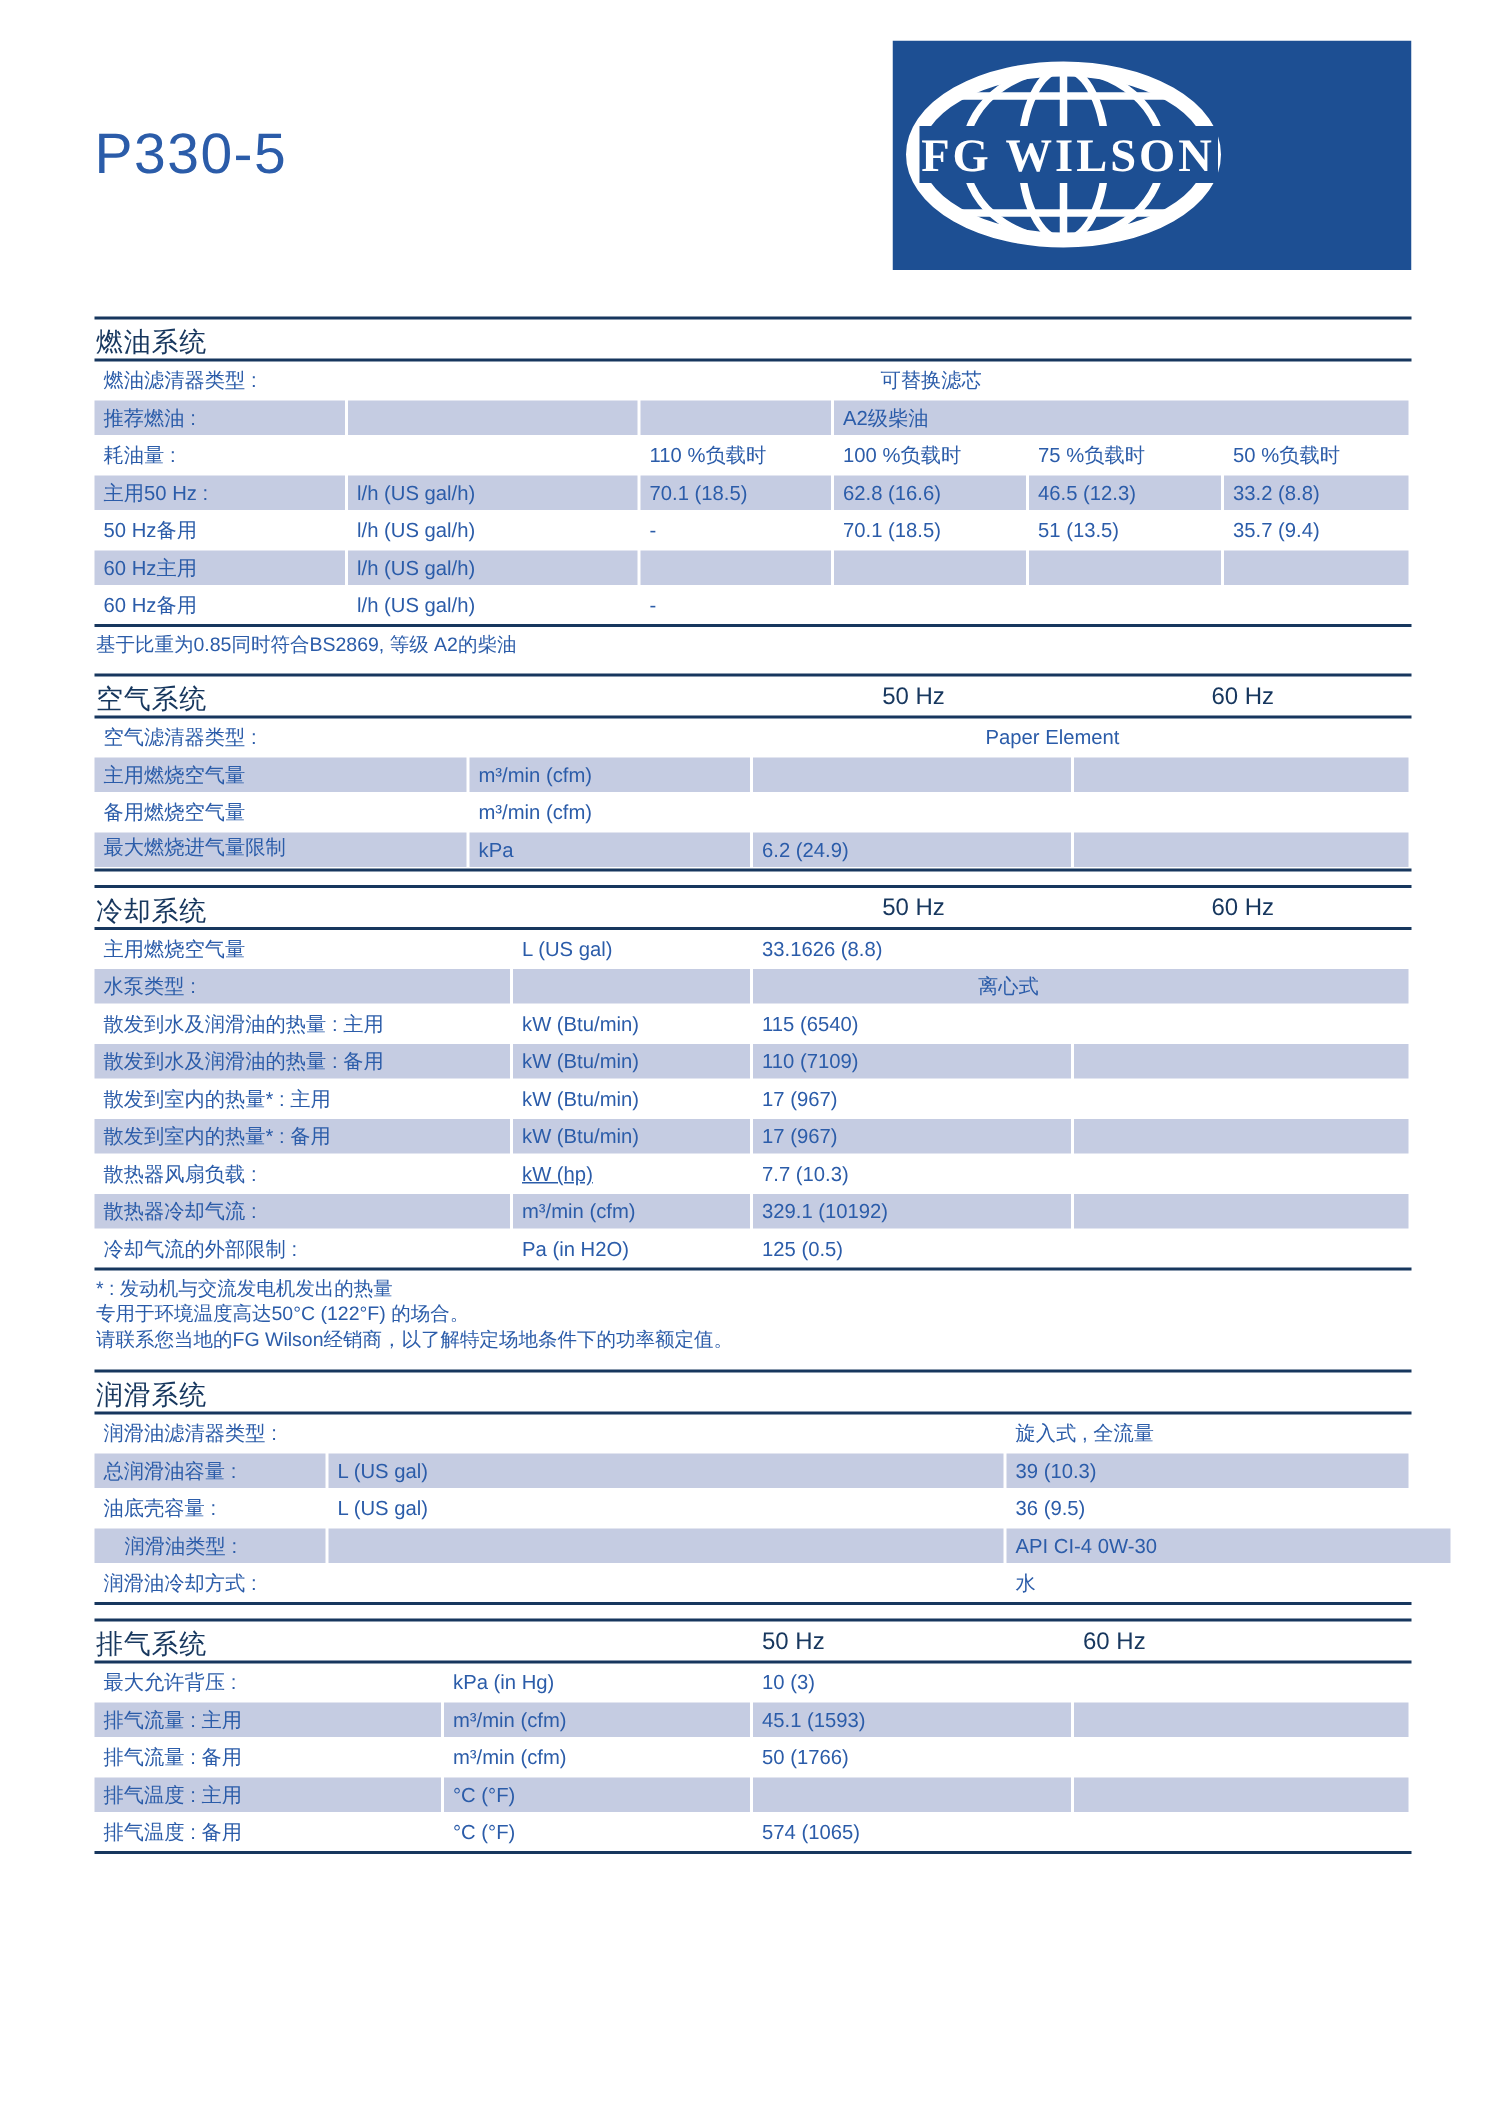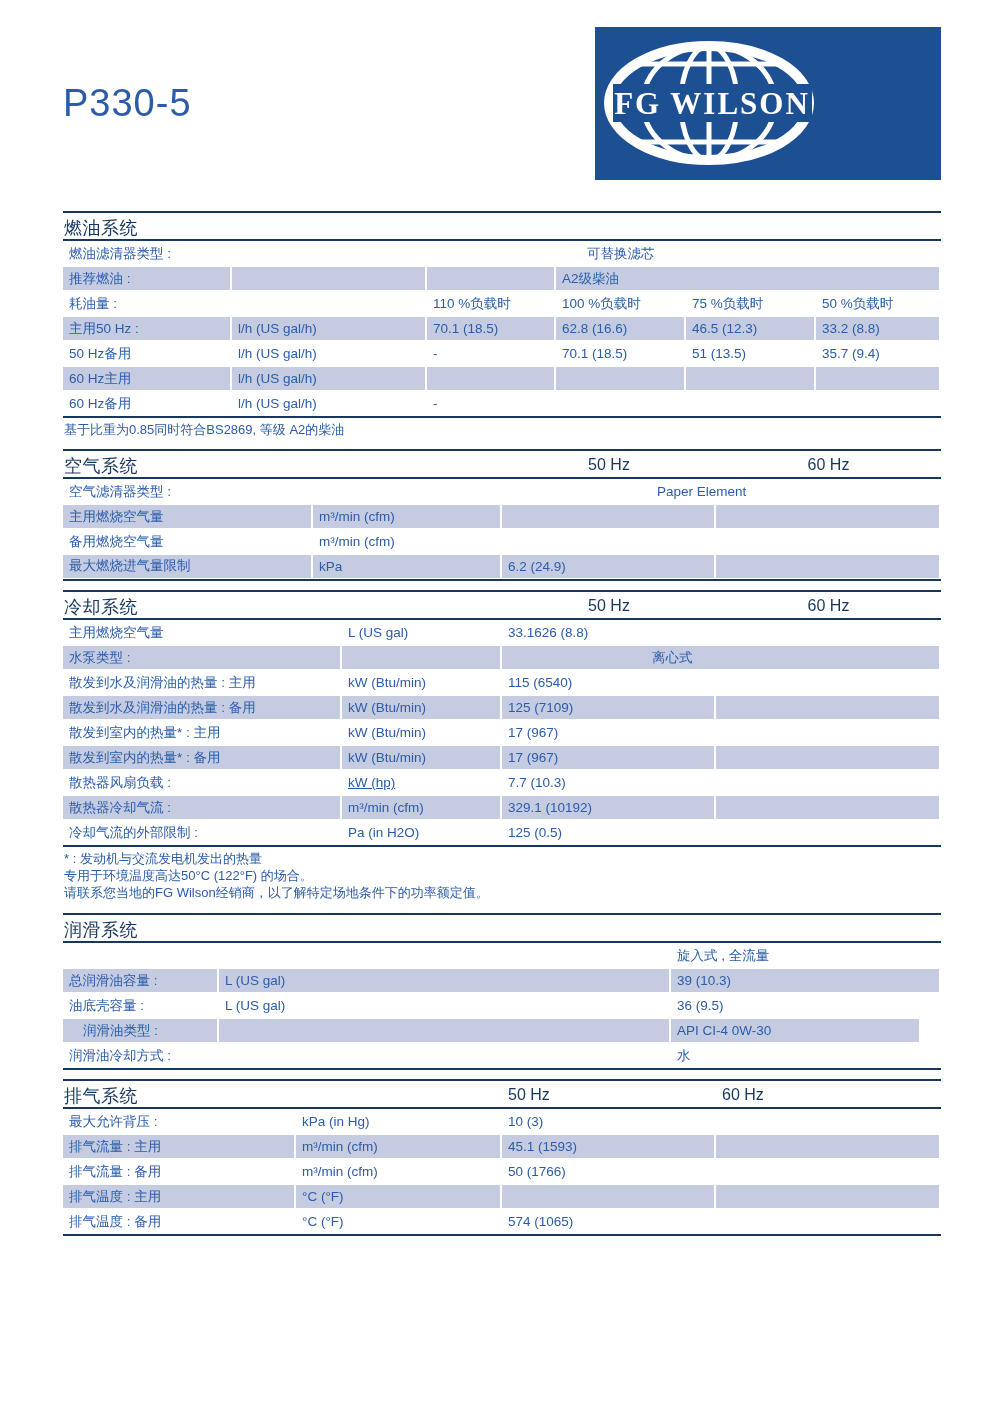--- a/index.html
+++ b/index.html
@@ -167,21 +167,21 @@
           </div>
           <div class="trow">
             <div class="tcell" style="left: 0px; width: 277px;">散发到水及润滑油的热量 : 主用</div>
             <div class="tcell" style="left: 279px; width: 158px;">kW (Btu/min)</div>
             <div class="tcell" style="left: 439px; width: 212px;">115 (6540)</div>
             <div class="tcell" style="left: 653px; width: 223px;"></div>
           </div>
           <div class="trow shaded">
             <div class="tcell" style="left: 0px; width: 277px;">散发到水及润滑油的热量 : 备用</div>
             <div class="tcell" style="left: 279px; width: 158px;">kW (Btu/min)</div>
-            <div class="tcell" style="left: 439px; width: 212px;">125 (7109)</div>
+            <div class="tcell" style="left: 439px; width: 212px;">110 (7109)</div>
             <div class="tcell" style="left: 653px; width: 223px;"></div>
           </div>
           <div class="trow">
             <div class="tcell" style="left: 0px; width: 277px;">散发到室内的热量* : 主用</div>
             <div class="tcell" style="left: 279px; width: 158px;">kW (Btu/min)</div>
             <div class="tcell" style="left: 439px; width: 212px;">17 (967)</div>
             <div class="tcell" style="left: 653px; width: 223px;"></div>
           </div>
           <div class="trow shaded">
             <div class="tcell" style="left: 0px; width: 277px;">散发到室内的热量* : 备用</div>
@@ -214,36 +214,37 @@
         <div>请联系您当地的FG Wilson经销商，以了解特定场地条件下的功率额定值。</div>
       </div>
     </section>
 
     <section class="spec mb9">
       <div class="sec-head">
         <div class="sec-title">润滑系统</div>
       </div>
       <div class="sec-rows">
           <div class="trow">
+            <div class="tcell" style="left: 0px; width: 606px;">润滑油滤清器类型 :</div>
             <div class="tcell" style="left: 608px; width: 268px;">旋入式 , 全流量</div>
           </div>
           <div class="trow shaded">
             <div class="tcell" style="left: 0px; width: 154px;">总润滑油容量 :</div>
             <div class="tcell" style="left: 156px; width: 450px;">L (US gal)</div>
             <div class="tcell" style="left: 608px; width: 268px;">39 (10.3)</div>
           </div>
           <div class="trow">
             <div class="tcell" style="left: 0px; width: 154px;">油底壳容量 :</div>
             <div class="tcell" style="left: 156px; width: 450px;">L (US gal)</div>
             <div class="tcell" style="left: 608px; width: 268px;">36 (9.5)</div>
           </div>
           <div class="trow shaded">
             <div class="tcell" style="left: 0px; width: 154px; padding-left: 20px;">润滑油类型 :</div>
             <div class="tcell" style="left: 156px; width: 450px;"></div>
-            <div class="tcell" style="left: 608px; width: 248px;">API CI-4 0W-30</div>
+            <div class="tcell" style="left: 608px; width: 296px;">API CI-4 0W-30</div>
           </div>
           <div class="trow">
             <div class="tcell" style="left: 0px; width: 154px;">润滑油冷却方式 :</div>
             <div class="tcell" style="left: 156px; width: 450px;"></div>
             <div class="tcell" style="left: 608px; width: 268px;">水</div>
           </div>
         </div>
     </section>
 
     <section class="spec">

